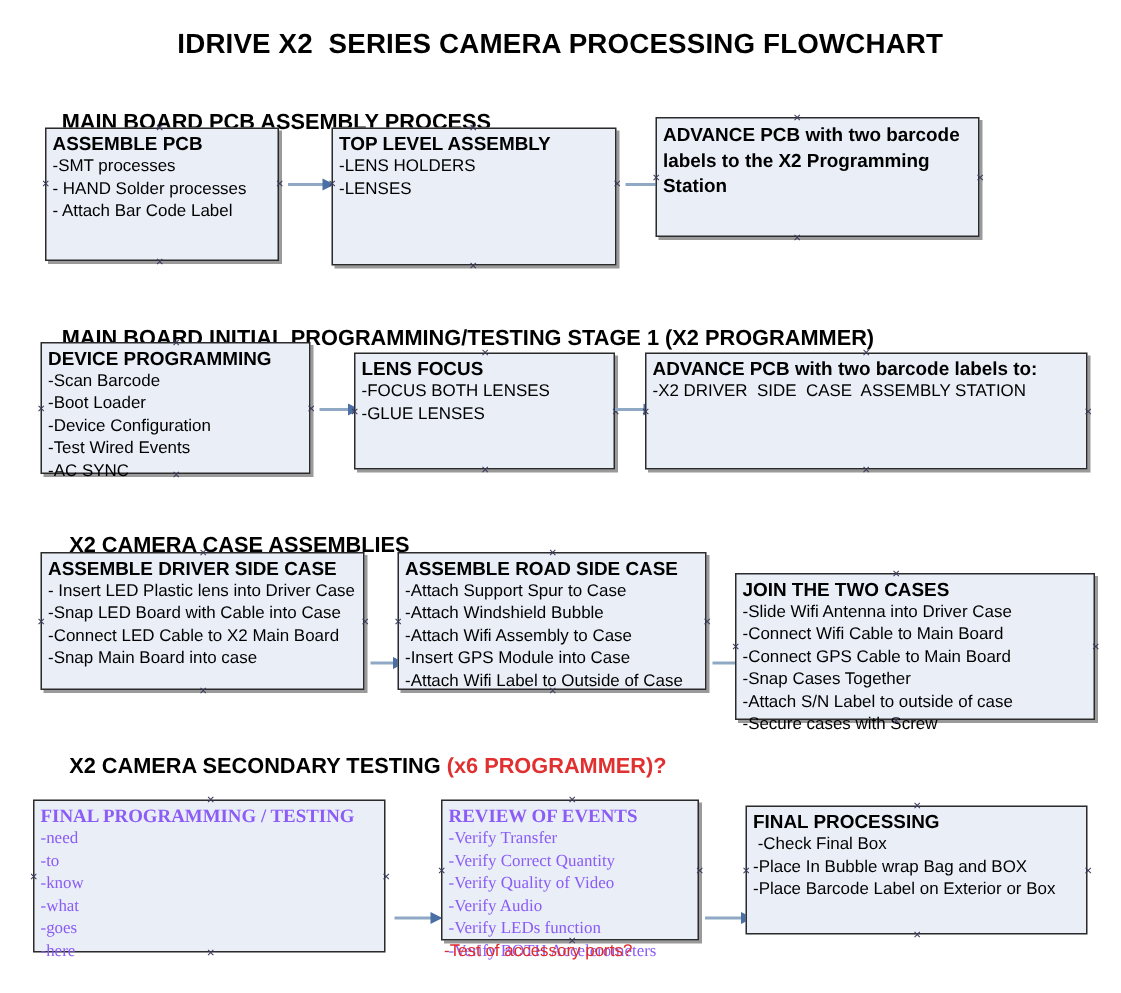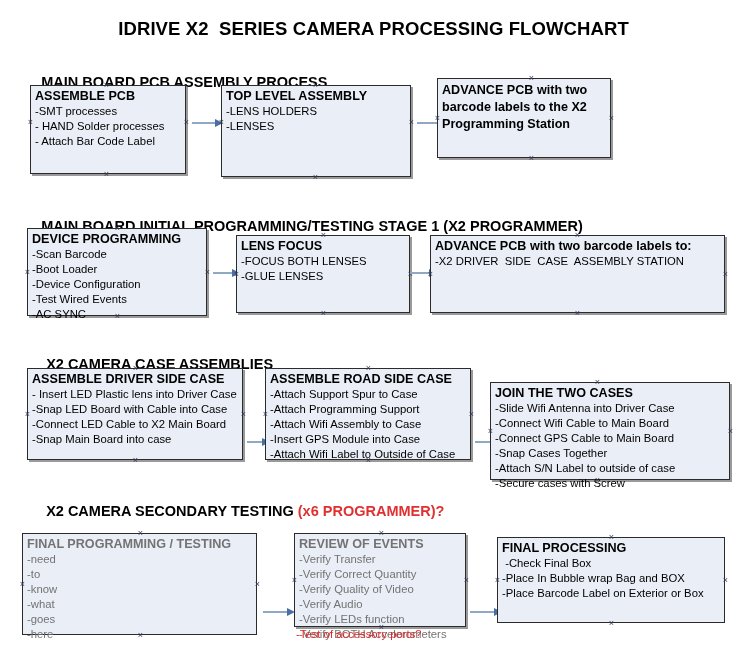--- a/index.html
+++ b/index.html
@@ -60,21 +60,21 @@
     white-space: pre;
   }
   .box-line {
     font-size: 11.3px;
     font-weight: normal;
     color: #000000;
     line-height: 15px;
     white-space: pre;
   }
   .flowbox.red .box-title,
-  .flowbox.red .box-line { color: #737373; }
+  .flowbox.red .box-line { color: #8b5cf6; font-family: Liberation Serif, serif; }
 
   .box-title.wrap, .box-line.wrap { white-space: normal; }
 
   
   .box-title.big {
     font-size: 12.6px;
     line-height: 17px;
   }
 
   
@@ -145,21 +145,21 @@
     <div class="box-line">-LENS HOLDERS</div>
     <div class="box-line">-LENSES</div>
     <span class="handle" style="left:90px; top:-4px;"></span>
     <span class="handle" style="left:90px; bottom:-5px;"></span>
     <span class="handle" style="left:-4px; top:33px;"></span>
     <span class="handle" style="right:-5px; top:33px;"></span>
   </div>
 
   <div class="arrow" style="left:417px; top:122px; width:24px;"></div>
 
-  <div class="flowbox" style="left:437px; top:78px; width:174px; height:80px;">
+  <div class="flowbox" style="left:437px; top:78px; width:216px; height:80px;">
     <div class="box-title big wrap">ADVANCE PCB with two
 barcode labels to the
  X2 Programming Station</div>
     <span class="handle" style="left:90px; top:-4px;"></span>
     <span class="handle" style="left:90px; bottom:-5px;"></span>
     <span class="handle" style="left:-4px; top:36px;"></span>
     <span class="handle" style="right:-5px; top:36px;"></span>
   </div>
 
   <div class="section-head" style="left:25px; top:202px;">
@@ -216,21 +216,21 @@
     <span class="handle" style="left:104px; bottom:-5px;"></span>
     <span class="handle" style="left:-4px; top:42px;"></span>
     <span class="handle" style="right:-5px; top:42px;"></span>
   </div>
 
   <div class="arrow" style="left:247px; top:441px; width:16px;"></div>
 
   <div class="flowbox" style="left:265px; top:368px; width:206px; height:92px;">
     <div class="box-title">ASSEMBLE ROAD SIDE CASE</div>
     <div class="box-line">-Attach Support Spur to Case</div>
-    <div class="box-line">-Attach Programming Support</div>
+    <div class="box-line">-Attach Windshield Bubble</div>
     <div class="box-line">-Attach Wifi Assembly to Case</div>
     <div class="box-line">-Insert GPS Module into Case</div>
     <div class="box-line">-Attach Wifi Label to Outside of Case</div>
     <span class="handle" style="left:99px; top:-4px;"></span>
     <span class="handle" style="left:99px; bottom:-5px;"></span>
     <span class="handle" style="left:-4px; top:42px;"></span>
     <span class="handle" style="right:-5px; top:42px;"></span>
   </div>
 
   <div class="arrow" style="left:475px; top:441px; width:16px;"></div>

